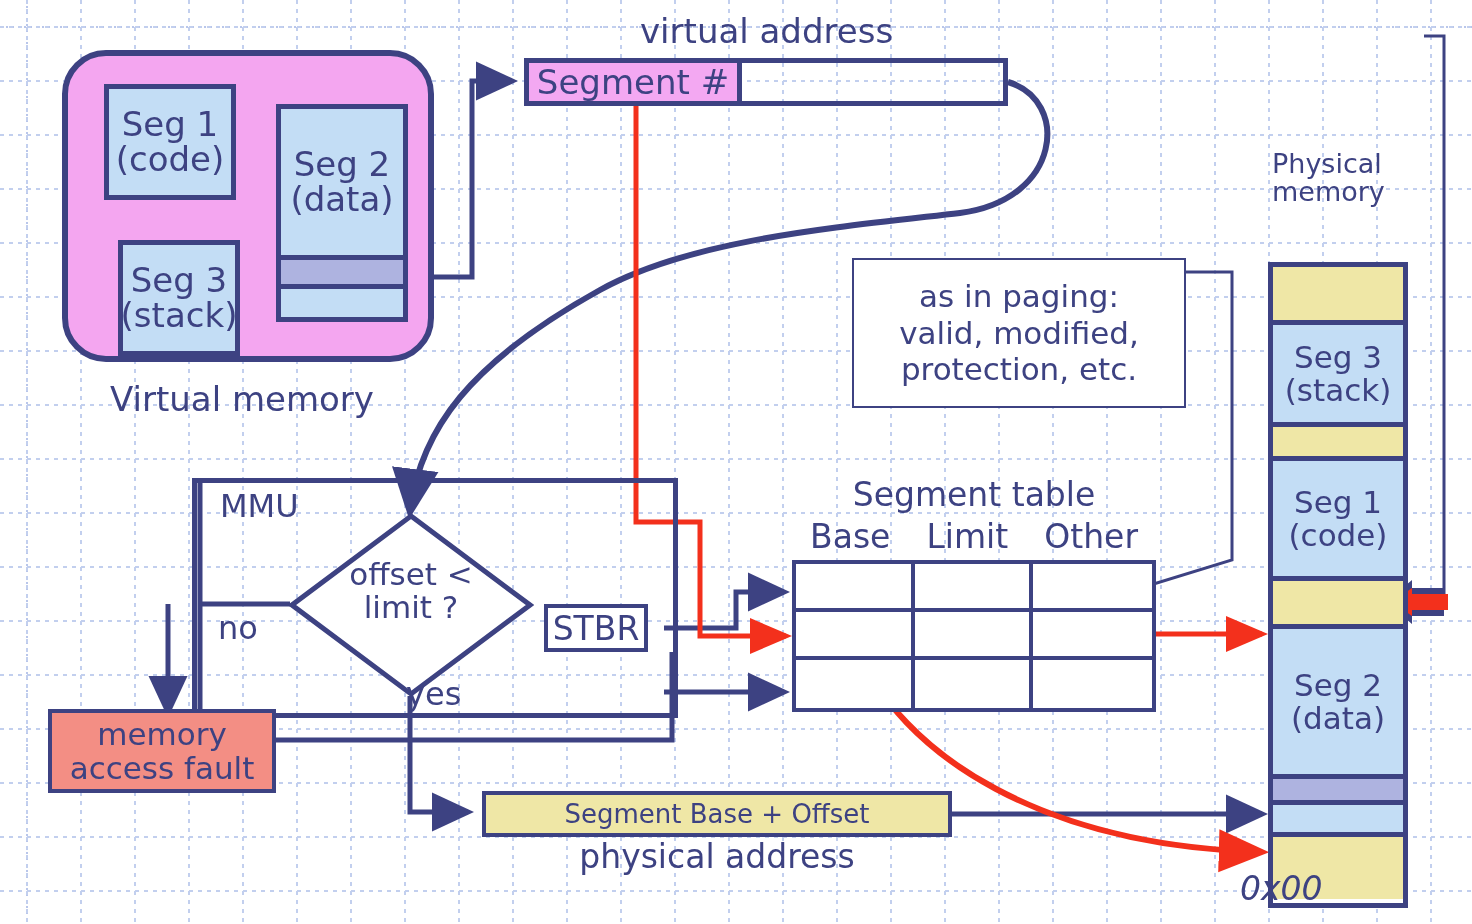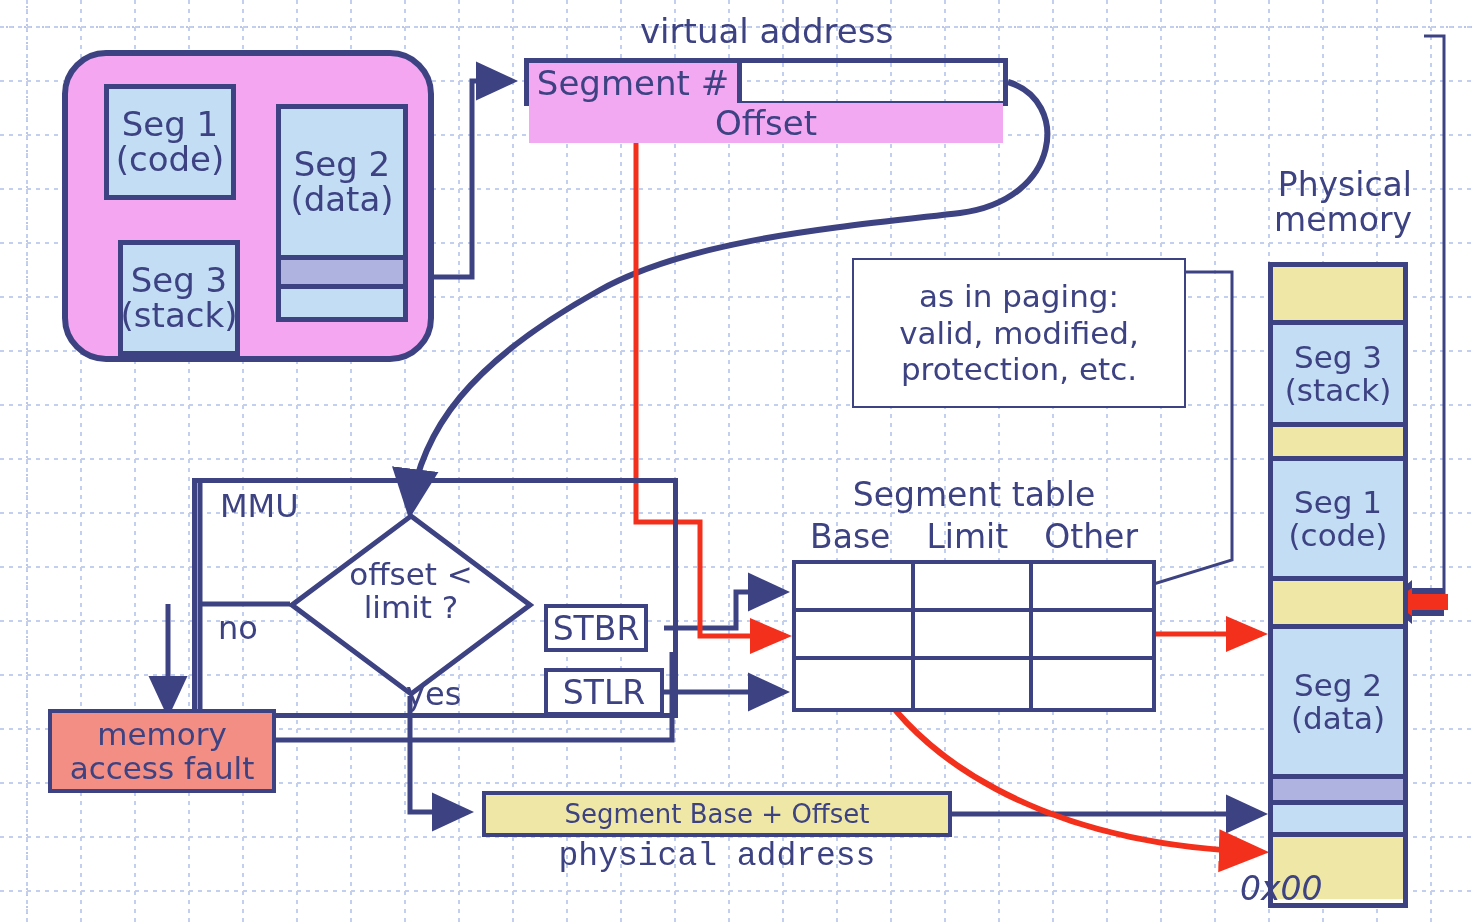--- a/index.html
+++ b/index.html
@@ -19,21 +19,21 @@
     background-repeat:repeat-x, repeat-y;
     background-position:0 26px, 26px 0;
   }
   .gridline-h{position:absolute;left:0;width:1472px;height:2px;
     background-image:repeating-linear-gradient(to right,#c2cfee 0 4px,rgba(255,255,255,0) 4px 9px);}
   .gridline-v{position:absolute;top:0;height:924px;width:2px;
     background-image:repeating-linear-gradient(to bottom,#c2cfee 0 4px,rgba(255,255,255,0) 4px 9px);}
 
   svg#wires{position:absolute;left:0;top:0;width:1472px;height:924px;pointer-events:none;}
 
-  .node{position:absolute;box-sizing:border-box;flex-direction:column;}
+  .node{position:absolute;box-sizing:border-box;}
   .lbl{position:absolute;color:#3d4282;white-space:pre;line-height:1.05;}
 
   .vm-pod{
     left:62px;top:50px;width:372px;height:312px;
     background:#f4a6f0;border:6px solid #3d4282;border-radius:44px;
   }
   .segbox{
     background:#c3ddf5;border:5px solid #3d4282;box-sizing:border-box;
     color:#3d4282;display:flex;flex-direction:column;align-items:center;
     justify-content:center;line-height:1.02;text-align:center;
@@ -66,28 +66,28 @@
 
   .pm-col{left:1268px;top:262px;width:140px;height:646px;border:5px solid #3d4282;
     display:flex;flex-direction:column;background:#fff;box-sizing:border-box;}
   .pm-blk{box-sizing:border-box;color:#3d4282;display:flex;flex-direction:column;
     align-items:center;justify-content:center;text-align:center;line-height:1.05;
     border-bottom:5px solid #3d4282;}
   .pm-blk:last-child{border-bottom:none;}
 
   .t-vm{left:110px;top:382px;font-size:34px;}
   .t-va{left:640px;top:14px;font-size:34px;}
-  .t-pm{left:1272px;top:168px;font-size:33px;text-align:right;width:140px;}
+  .t-pm{left:1272px;top:150px;font-size:27px;text-align:left;width:140px;}
   .t-mmu{left:220px;top:490px;font-size:32px;}
   .t-no{left:218px;top:612px;font-size:32px;}
   .t-yes{left:406px;top:678px;font-size:32px;}
   .t-dia{left:0;top:0;font-size:31px;text-align:center;}
   .t-st{left:792px;top:478px;width:364px;text-align:center;font-size:33px;}
   .t-sth{left:792px;top:520px;width:364px;font-size:33px;display:flex;justify-content:space-around;}
-  .t-pa{left:482px;top:840px;width:470px;text-align:center;font-size:33px;font-family:Liberation Mono, monospace;}
+  .t-pa{left:482px;top:840px;width:470px;text-align:center;font-size:33px;}
   .t-0x00{left:1240px;top:872px;font-size:33px;font-style:italic;}
 </style>
 </head>
 <body>
 
 <div id="stage">
 
   <div id="gridbg" style="position: absolute; inset: 0px; pointer-events: none;">
       <div class="gridline-h" style="top:26px"></div>
       <div class="gridline-h" style="top:80px"></div>
@@ -203,25 +203,25 @@
     </div>
     <div style="height:24px;background:#aeb3e0;border-top:5px solid #3d4282;border-bottom:5px solid #3d4282;"></div>
     <div style="height:28px;background:#c3ddf5;"></div>
   </div>
 
   <div class="node segbox" style="left:118px;top:240px;width:122px;height:116px;font-size:34px;">
     <span>Seg 3</span>
     <span>(stack)</span>
   </div>
 
+  <div class="lbl t-vm">Virtual memory</div>
 
   <div class="lbl t-va">virtual address</div>
   <div class="node va-box">
     <div class="va-seg" style="width:208px;font-size:34px;">Segment #</div>
-    <div class="va-off" style="font-size:34px;">Offset</div>
   </div>
 
 
   <div class="node callout" style="left:852px;top:258px;width:334px;height:150px;font-size:31px;">
     <span id="asinpaging">as in paging:<br>valid, modified,<br>protection, etc.</span>
   </div>
 
   <div class="node mmu-box"></div>
   <div class="lbl t-mmu">MMU</div>
 
@@ -229,21 +229,20 @@
     <svg width="246" height="186" viewBox="0 0 246 186">
       <polygon points="123,4 242,93 123,182 4,93" fill="#ffffff" stroke="#3d4282" stroke-width="5"></polygon>
     </svg>
     <div class="lbl t-dia" style="left:0;top:46px;width:246px;"><span id="diamondtxt">offset &lt;<br>limit ?</span></div>
   </div>
 
   <div class="lbl t-no">no</div>
   <div class="lbl t-yes">yes</div>
 
   <div class="node reg" style="left:544px;top:604px;width:104px;height:48px;font-size:33px;">STBR</div>
-  <div class="node reg" style="left:544px;top:668px;width:120px;height:48px;font-size:33px;">STLR</div>
 
   <div class="node fault" style="font-size:31px;">
     <span id="faulttxt">memory<br>access fault</span>
   </div>
 
   <div class="node phys-box" style="font-size:26px;">Segment Base + Offset</div>
   <div class="lbl t-pa">physical address</div>
 
   <div class="lbl t-st">Segment table</div>
   <div class="lbl t-sth">

